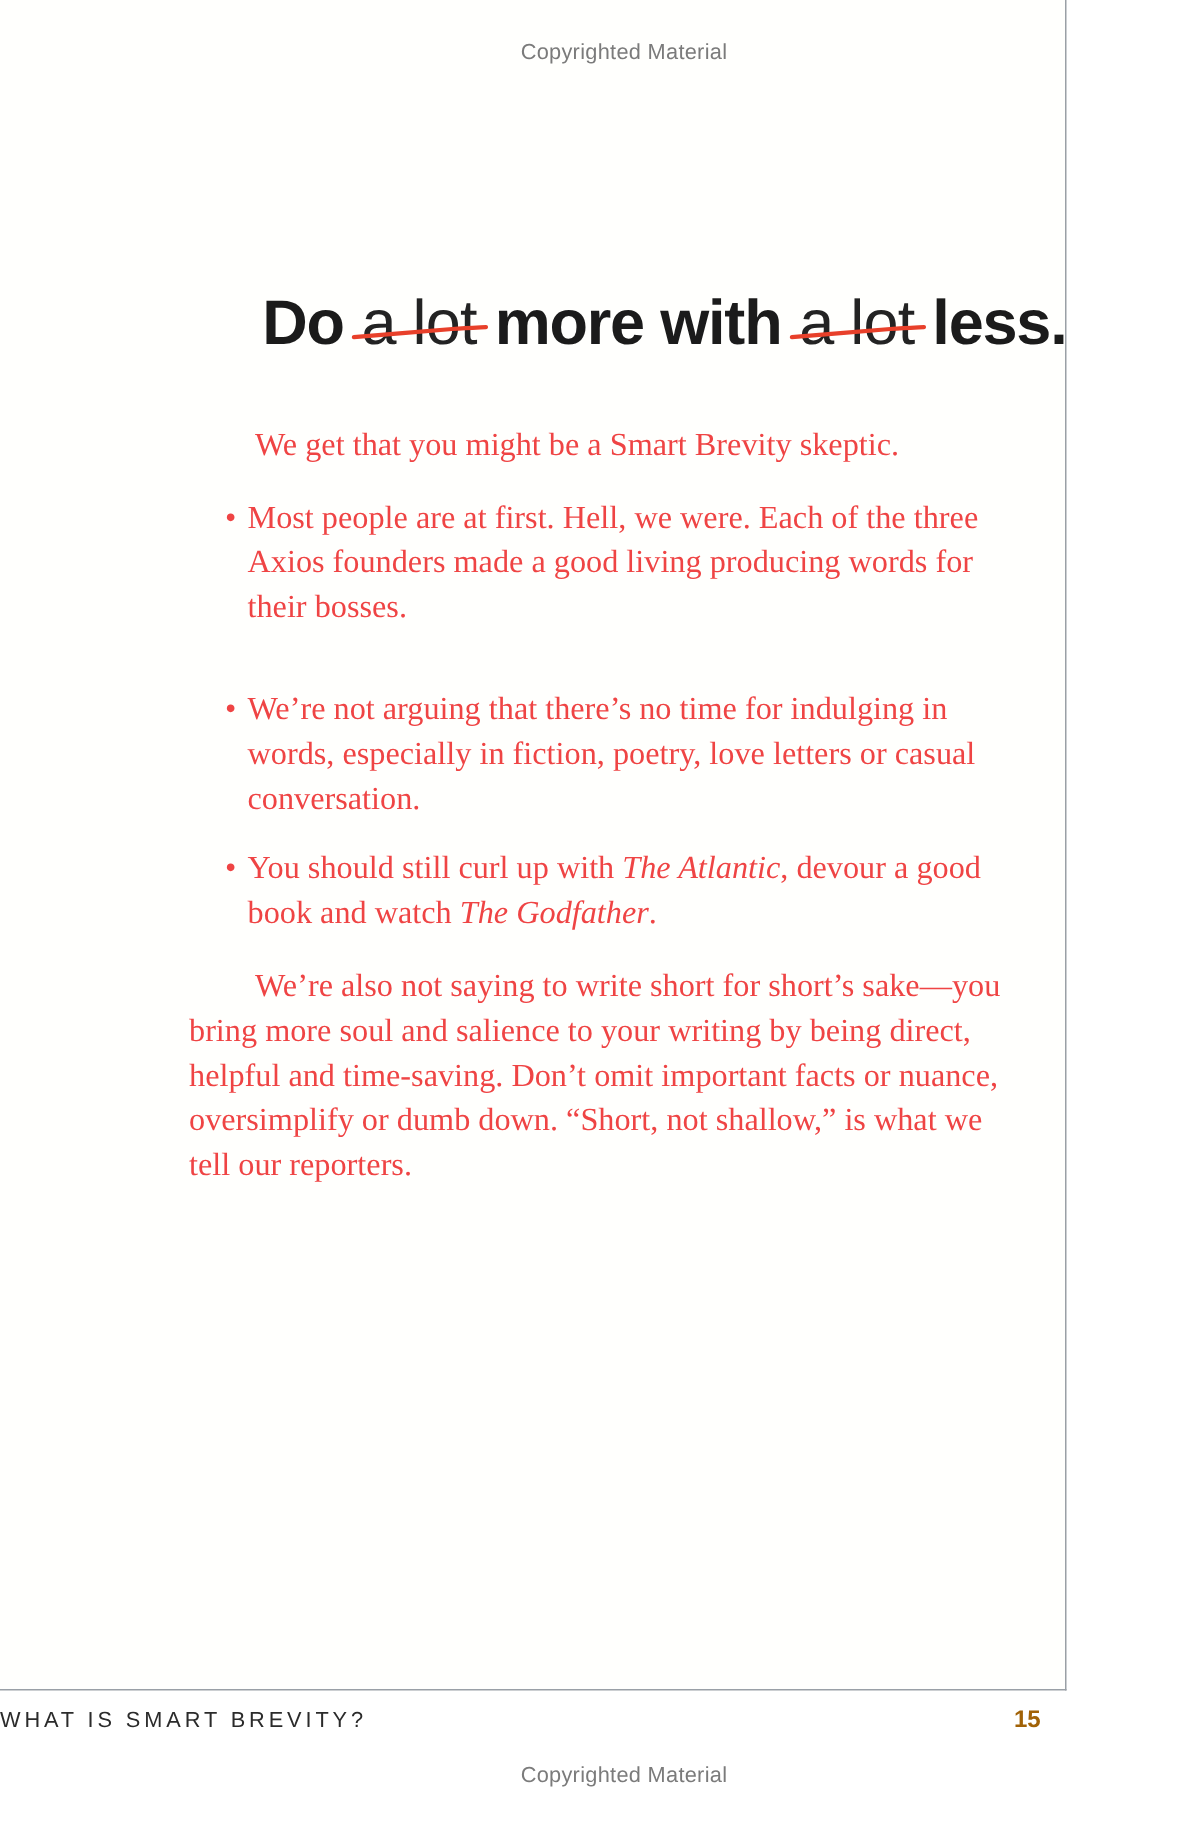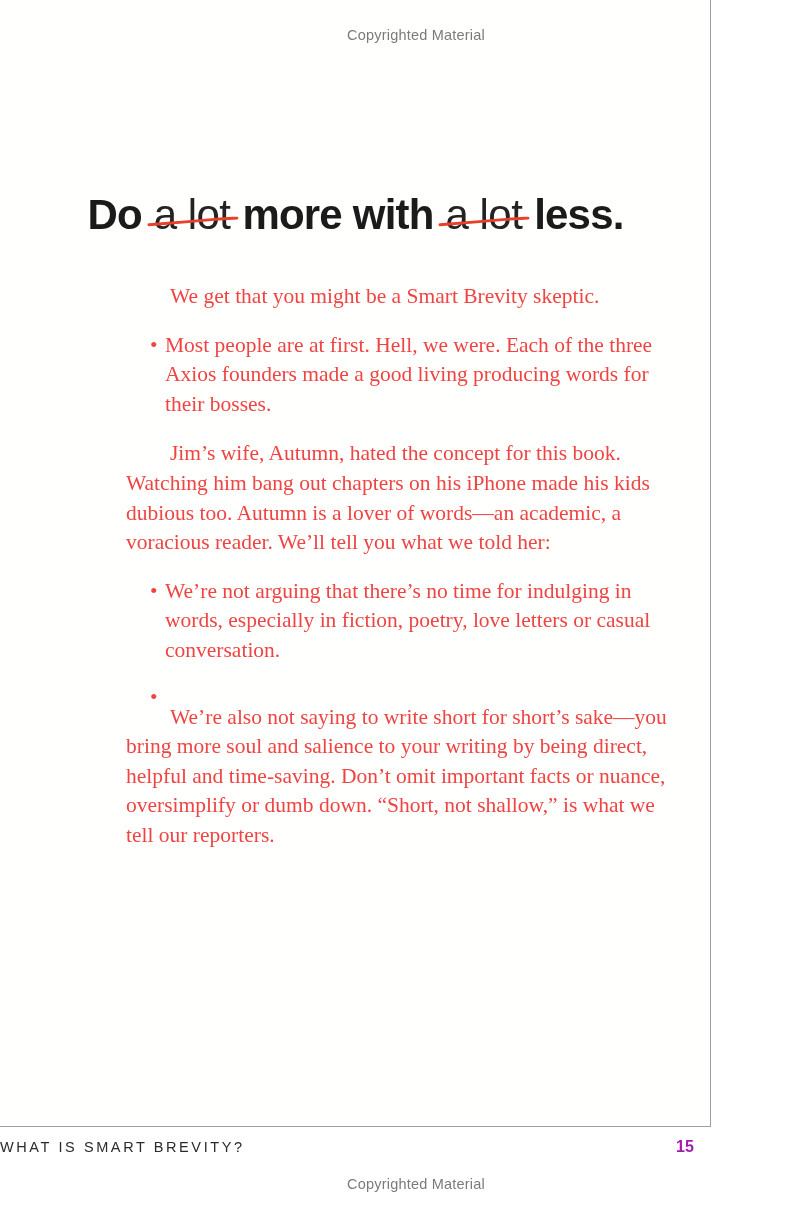--- a/index.html
+++ b/index.html
@@ -41,21 +41,21 @@
   }
   .watermark-top { top: 27px; }
   .watermark-bottom { top: 1176px; }
 
   
   .headline {
     position: absolute;
     left: 0;
     top: 166px;
     width: 711px;
-    text-align: center;
+    text-align: right;
     font-family: "Liberation Sans", sans-serif;
     font-weight: bold;
     font-size: 42px;
     line-height: 1;
     color: #1b1b1b;
     letter-spacing: -0.8px;
     white-space: nowrap;
   }
   .struck {
     position: relative;
@@ -129,21 +129,21 @@
   }
   .footer-page {
     position: absolute;
     left: 676px;
     top: 1138px;
     width: 40px;
     text-align: left;
     font-family: "Liberation Sans", sans-serif;
     font-size: 16px;
     font-weight: bold;
-    color: #a21caf;
+    color: #a16207;
   }
 </style>
 </head>
 <body>
 
 <div class="sheet"></div>
 
 <div class="watermark watermark-top">Copyrighted Material</div>
 
 <h1 class="headline">
@@ -166,31 +166,31 @@
 
   <ul class="bullets">
     <li>
       <span class="dot">•</span>
       <span class="bullet-block">Most people are at first. Hell, we were. Each of the three Axios founders made a good living producing words for their bosses.</span>
     </li>
   </ul>
 
   <div class="gap-lg"></div>
 
-  <p class="para">Jim’s wife, Autumn, hated the concept for this book. Watching him bang out chapters on his iPhone made his kids dubious too. Autumn is a lover of words—an academic, a voracious reader. We’ll tell you what we told her:</p>
 
   <div class="gap-md"></div>
 
   <ul class="bullets">
     <li>
       <span class="dot">•</span>
       <span class="bullet-block">We’re not arguing that there’s no time for indulging in words, especially in fiction, poetry, love letters or casual conversation.</span>
     </li>
     <li>
       <span class="dot">•</span>
+      <span class="bullet-block"><span>You should still curl up with </span><em>The Atlantic</em><span>, devour a good book and watch </span><em>The Godfather</em><span>.</span></span>
     </li>
   </ul>
 
   <div class="gap-lg"></div>
 
   <p class="para">We’re also not saying to write short for short’s sake—you bring more soul and salience to your writing by being direct, helpful and time-saving. Don’t omit important facts or nuance, oversimplify or dumb down. “Short, not shallow,” is what we tell our reporters.</p>
 
 </div>
 
 <div class="footer-title">WHAT IS SMART BREVITY?</div>

